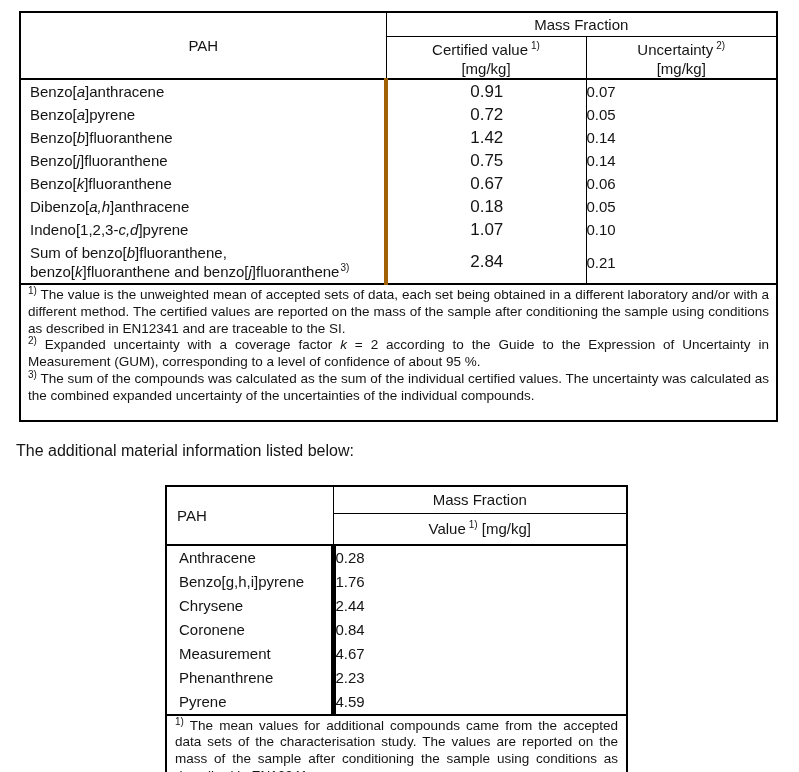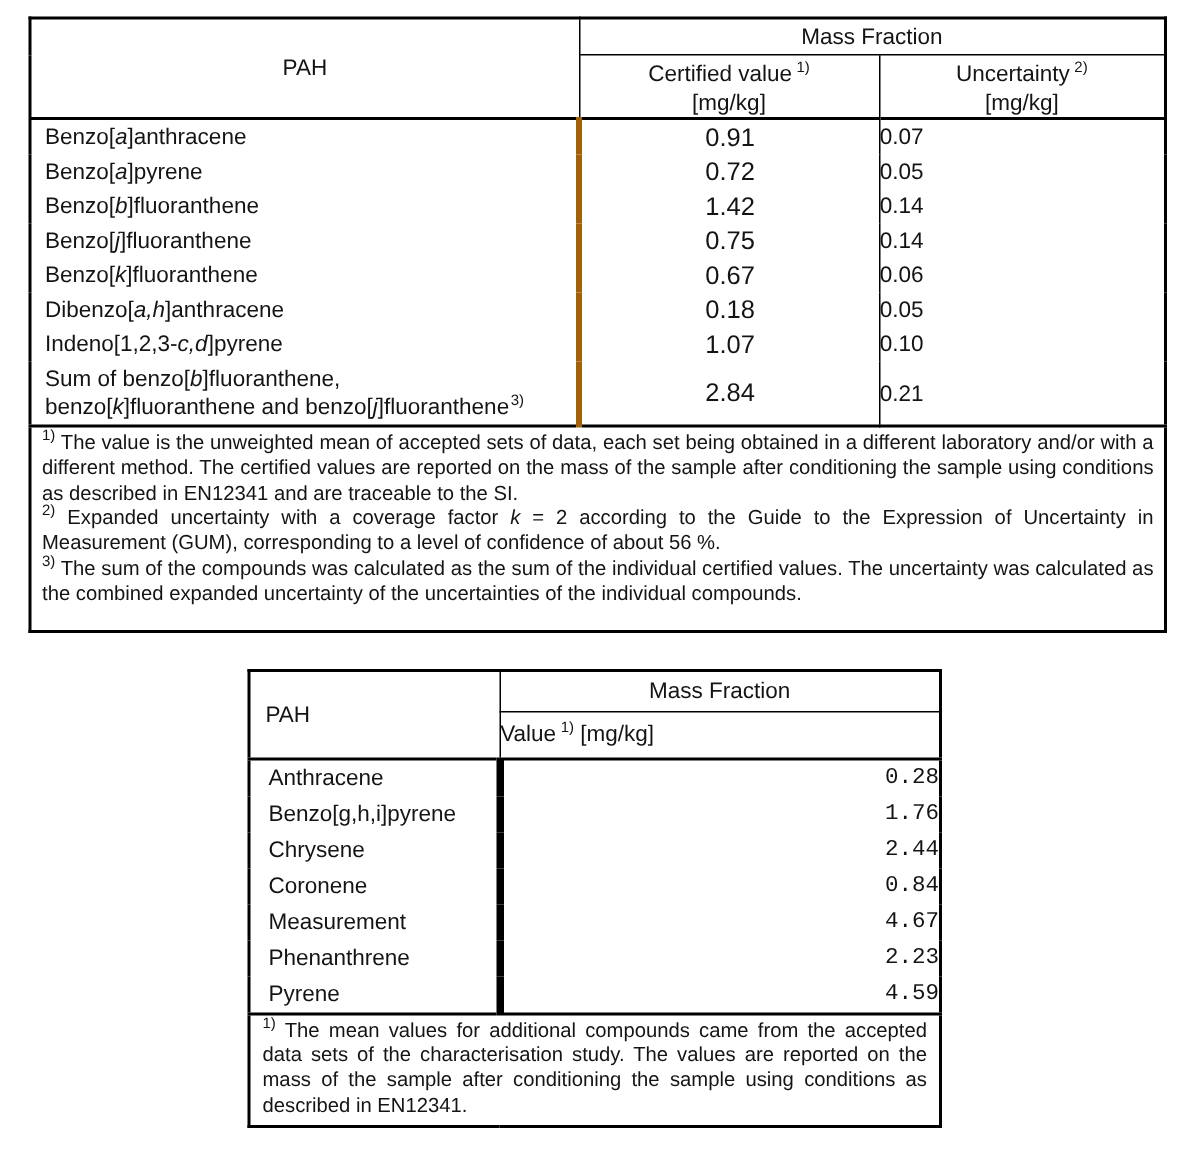--- a/index.html
+++ b/index.html
@@ -91,30 +91,30 @@
     padding-left: 10px;
     font-size: 15px;
   }
   .t2 .group-head {
     border-bottom: 1px solid #000;
     text-align: center; vertical-align: middle;
     font-size: 15px; height: 26px;
   }
   .t2 .value-head {
     border-bottom: 2px solid #000;
-    text-align: left; vertical-align: middle;
+    text-align: center; vertical-align: middle;
     font-size: 15px; height: 30px; border-radius: 13px;
   }
   .t2 .name {
     font-size: 15px; line-height: 20px;
     padding: 2px 4px 2px 12px;
     border-right: 5px solid #000000;
     vertical-align: middle;
   }
-  .t2 .val { font-size: 15px; text-align: right; vertical-align: middle; font-family: Liberation Mono, monospace; }
+  .t2 .val { font-size: 15px; text-align: left; vertical-align: middle; }
   .t2 tr.data-row { height: 24px; }
   .t2 .fncell {
     border-top: 2px solid #000;
     padding: 2px 8px 4px 8px;
   }
 
   i { font-style: italic; }
 </style>
 </head>
 <body>
@@ -183,27 +183,28 @@
         <tr class="data-row">
           <td class="name"><span>Sum of benzo[</span><i>b</i><span>]fluoranthene,</span><br><span>benzo[</span><i>k</i><span>]fluoranthene and benzo[</span><i>j</i><span>]fluoranthene</span><sup>3)</sup></td>
           <td class="val">2.84</td>
           <td class="unc">0.21</td>
         </tr>
       </tbody>
     <tbody>
       <tr>
         <td class="fncell" colspan="3">
             <div class="footnote"><sup>1)</sup> <span>The value is the unweighted mean of accepted sets of data, each set being obtained in a different laboratory and/or with a different method. The certified values are reported on the mass of the sample after conditioning the sample using conditions as described in EN12341 and are traceable to the SI.</span></div>
-            <div class="footnote"><sup>2)</sup> <span>Expanded uncertainty with a coverage factor </span><i>k</i><span> = 2 according to the Guide to the Expression of Uncertainty in Measurement (GUM), corresponding to a level of confidence of about 56 %.</span></div>
+            <div class="footnote"><sup>2)</sup> <span>Expanded uncertainty with a coverage factor </span><i>k</i><span> = 2 according to the Guide to the Expression of Uncertainty in Measurement (GUM), corresponding to a level of confidence of about 95 %.</span></div>
             <div class="footnote"><sup>3)</sup> <span>The sum of the compounds was calculated as the sum of the individual certified values. The uncertainty was calculated as the combined expanded uncertainty of the uncertainties of the individual compounds.</span></div>
           </td>
       </tr>
     </tbody>
   </table>
 
+  <div class="between-text">The additional material information listed below:</div>
 
   <table class="t2">
     <colgroup>
       <col style="width:167px">
         <col style="width:294px">
     </colgroup>
     <tbody>
       <tr>
         <td class="corner" rowspan="2">PAH</td>
         <td class="group-head">Mass Fraction</td>

